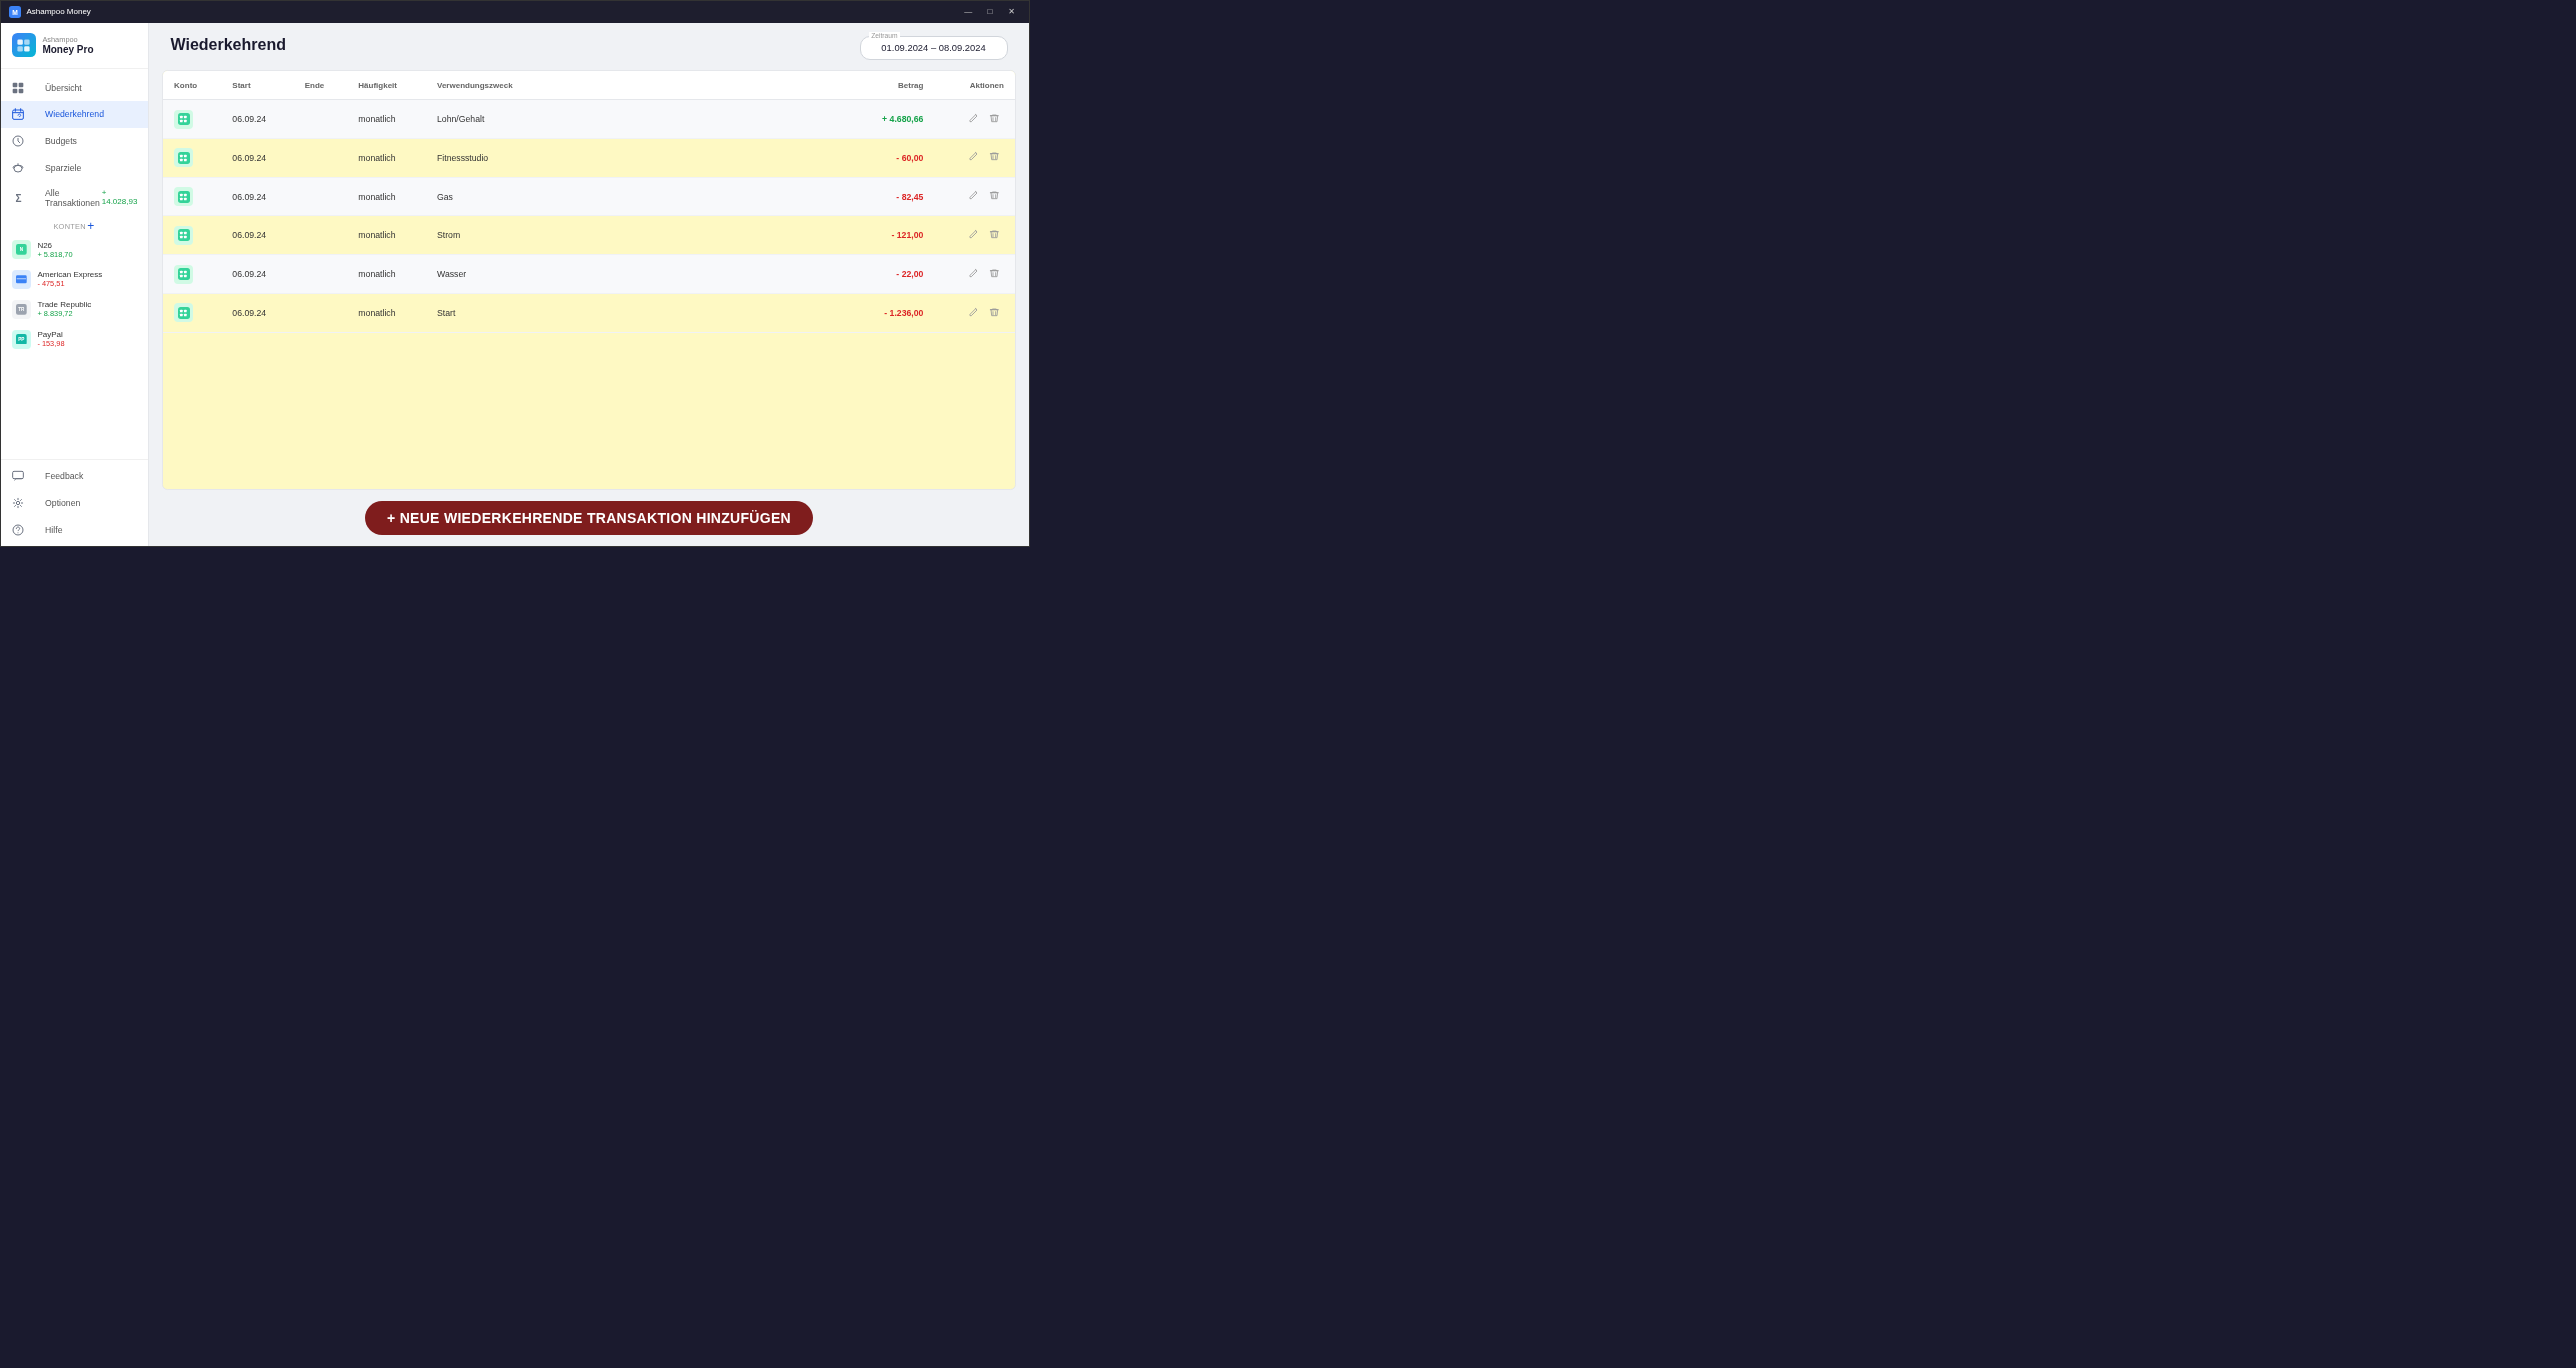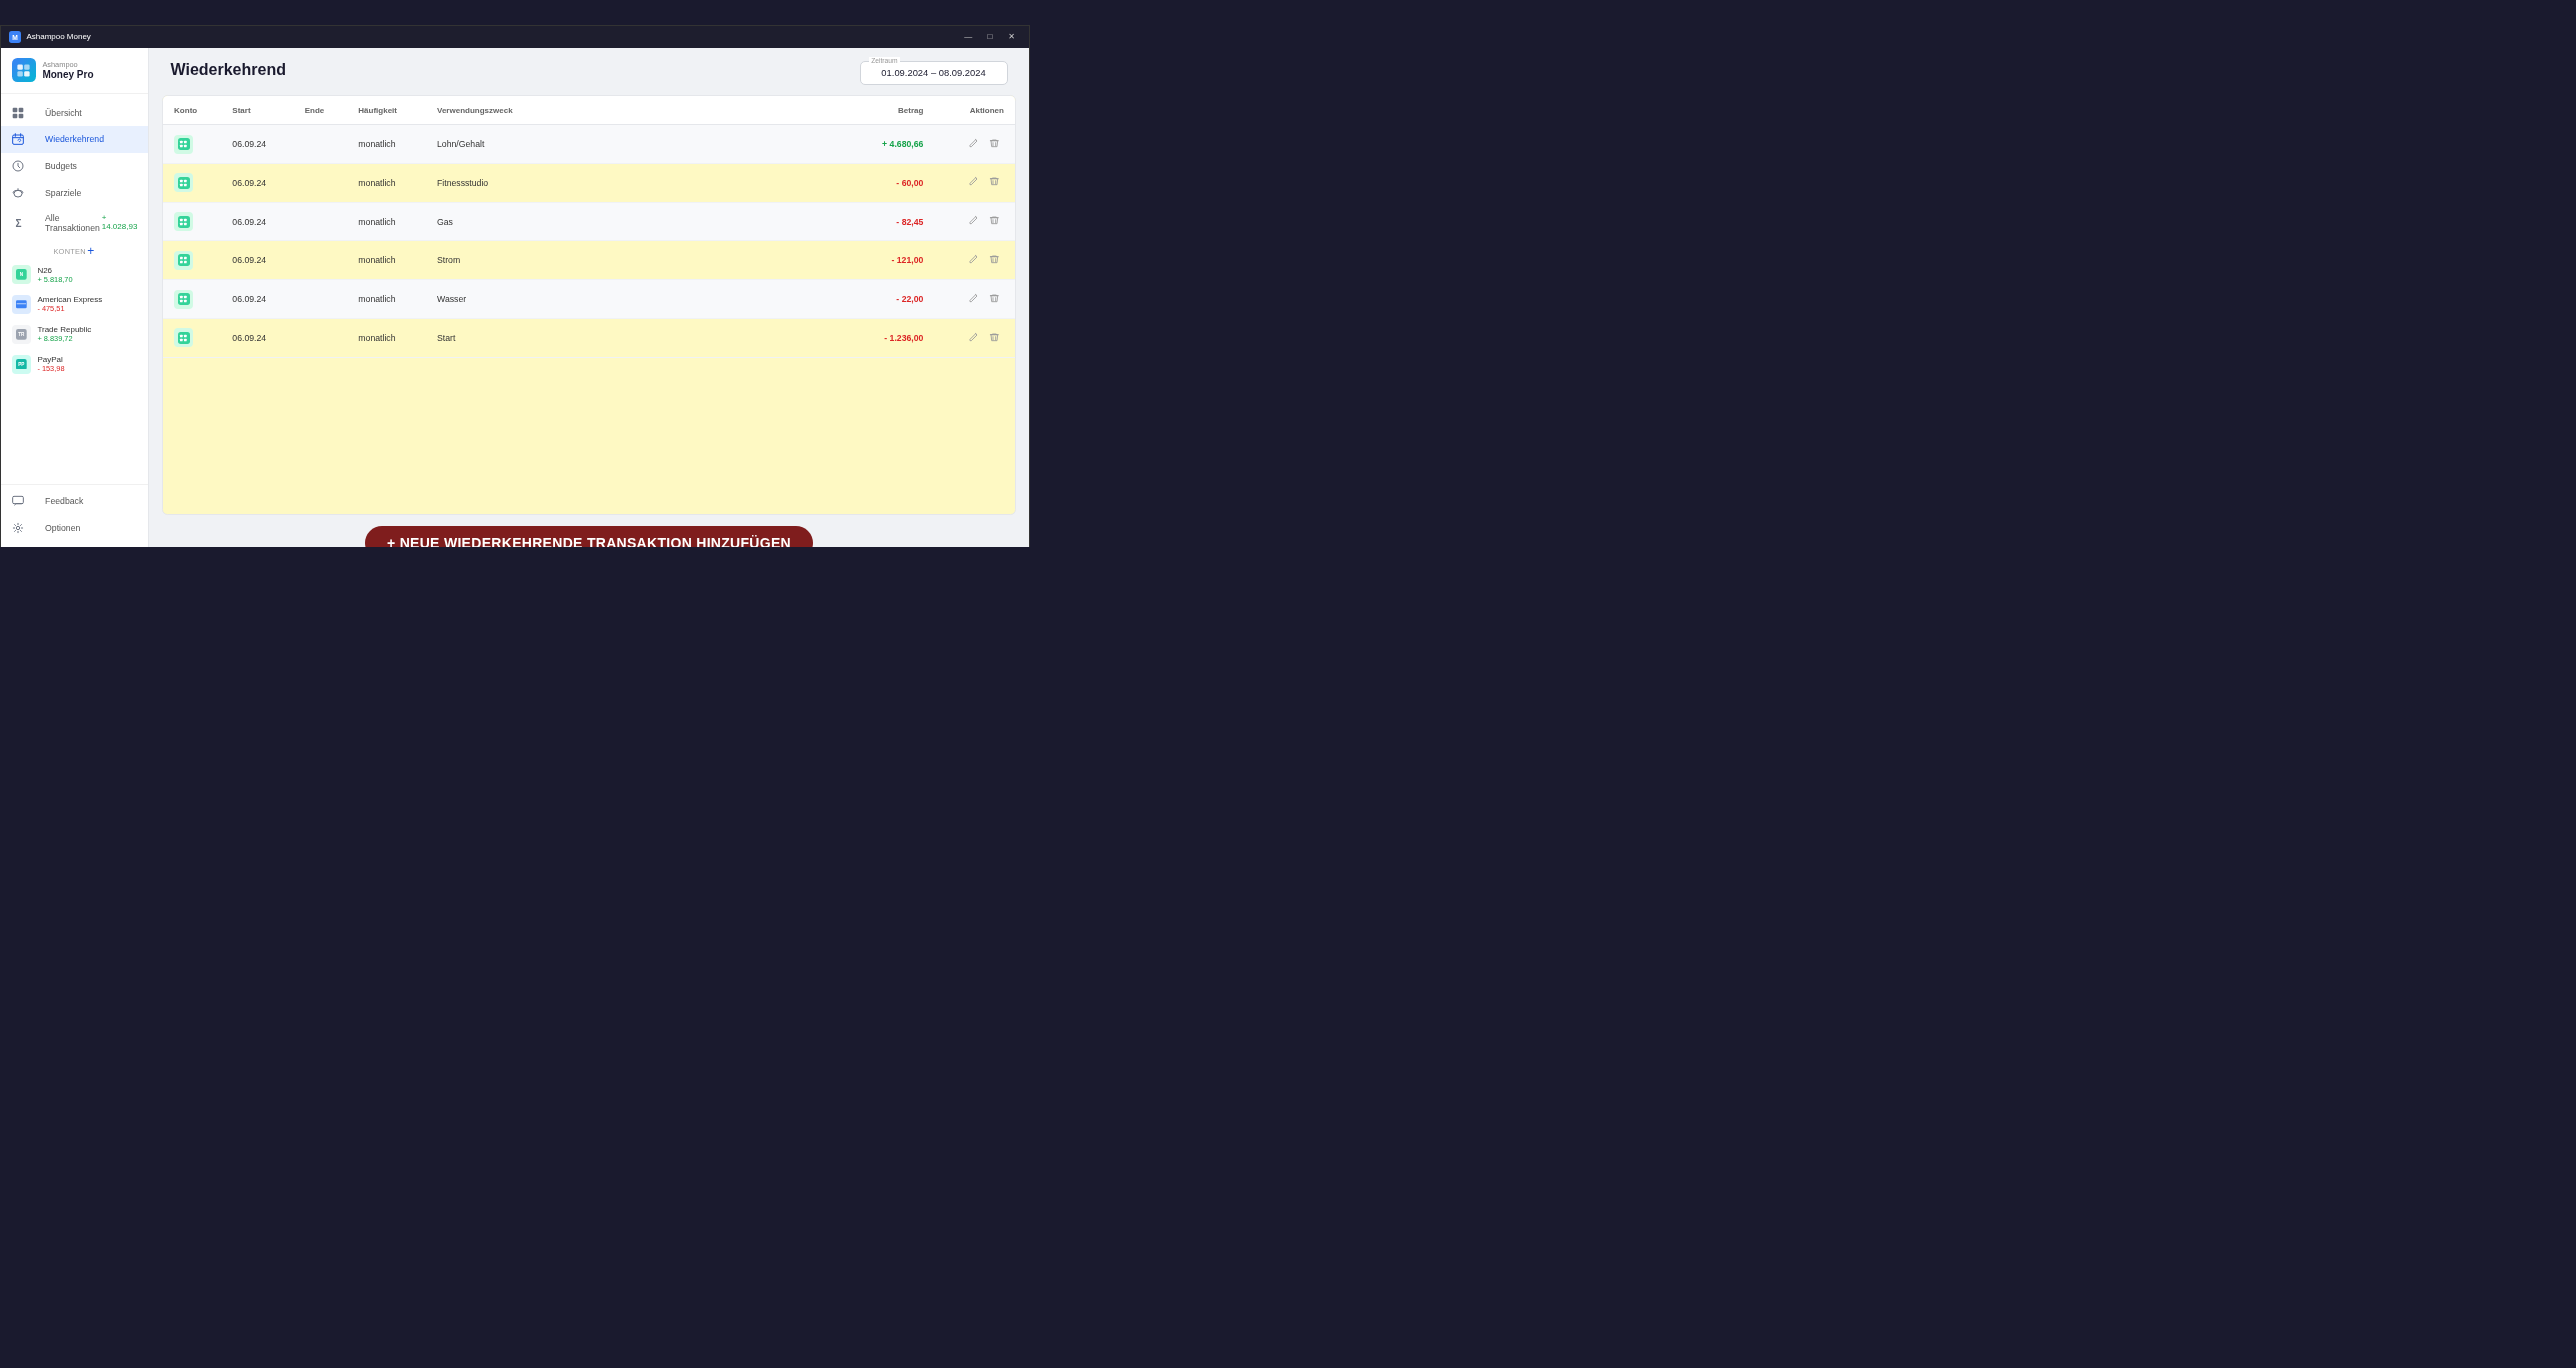--- a/index.html
+++ b/index.html
@@ -11,21 +11,20 @@
       overflow: hidden;
       font-size: 9.4px;
     }
     .window {
       width: 1030px;
       height: 547px;
       background: #f0f2f5;
       display: flex;
       flex-direction: column;
       border: 0.7px solid #333;
-      margin-top: 25px;
     }
     .titlebar {
       background: #1e1e2e;
       height: 21.5px;
       display: flex;
       align-items: center;
       padding: 0 8px;
       justify-content: space-between;
       flex-shrink: 0;
     }
@@ -197,21 +196,21 @@
       justify-content: space-between;
       flex-shrink: 0;
     }
     .page-title {
       font-size: 16px;
       font-weight: 700;
       color: #1a1a2e;
     }
     .zeitraum-box {
       border: 0.7px solid #d1d5db;
-      border-radius: 5px;
+      border-radius: 10px;
       padding: 5.4px 13.4px;
       background: #fff;
       min-width: 148px;
       position: relative;
     }
     .zeitraum-label {
       font-size: 6.7px;
       color: #999;
       position: absolute;
       top: -5.4px;

